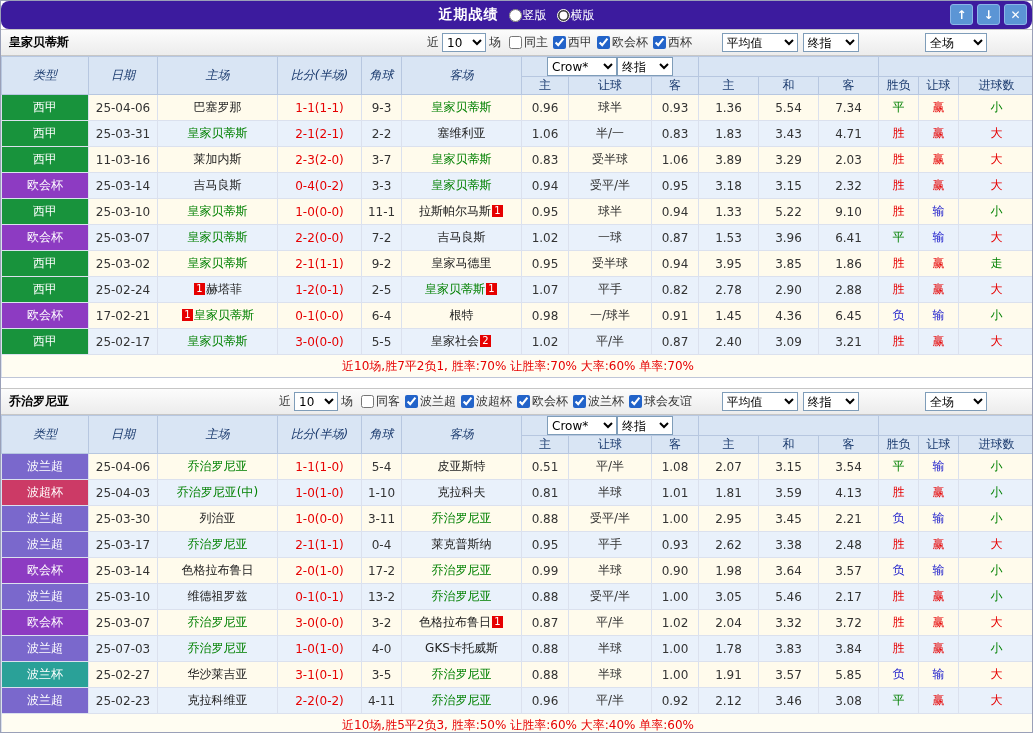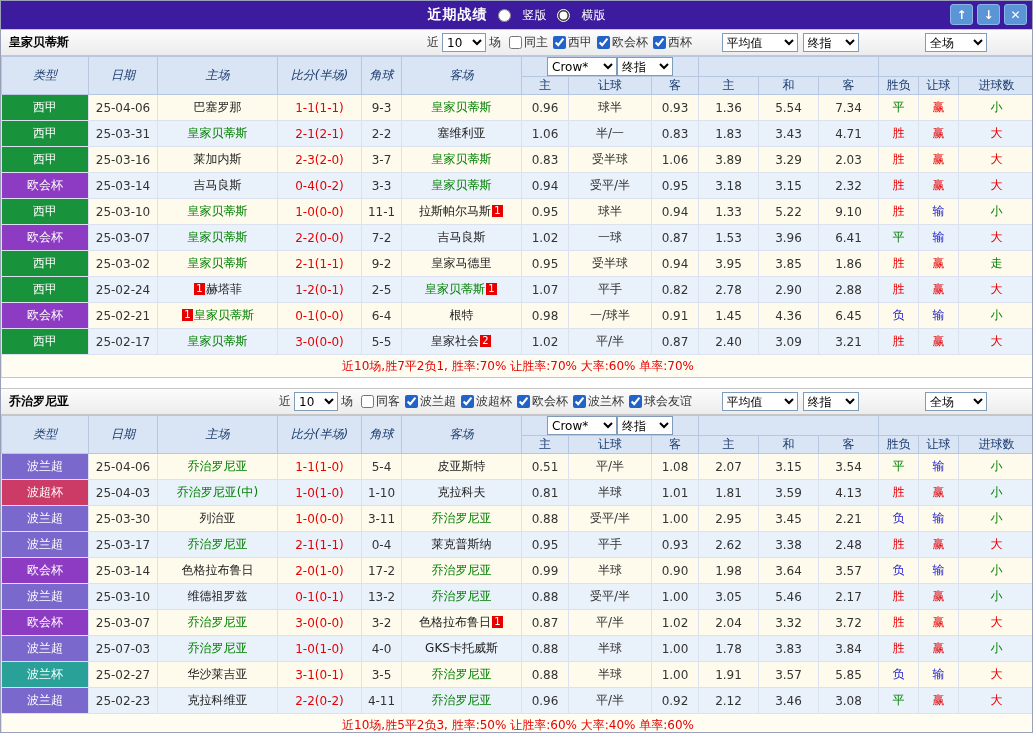--- a/index.html
+++ b/index.html
@@ -1,23 +1,23 @@
 <!DOCTYPE html>
 <html style="--topbar: #3c1b9e; --headbg: #d9e5f4; --score: #e60000; --focus: #008000;"><head>
 <meta charset="utf-8">
 <style>
   *{margin:0;padding:0;box-sizing:border-box;}
   html,body{background:#fff;}
   body{font-family:"DejaVu Sans","Liberation Sans",sans-serif;font-size:12px;color:#333;width:1033px;}
   .page{width:1033px;height:733px;border:1px solid #9aa0b8;overflow:hidden;background:#fff;}
 
-  .topbar{height:28px;background:var(--topbar);display:flex;align-items:center;position:relative;}
+  .topbar{height:28px;background:var(--topbar);display:flex;align-items:center;position:relative;border-radius:8px;}
   .topbar-center{flex:1;display:flex;align-items:center;justify-content:center;gap:10px;color:#fff;}
   .title{font-size:14px;font-weight:bold;letter-spacing:1px;}
-  .radio{display:inline-flex;align-items:center;gap:12px;font-size:12px;cursor:pointer;color:#fff;}
+  .radio{display:inline-flex;align-items:center;gap:1px;font-size:12px;cursor:pointer;color:#fff;}
   .radio input{accent-color:#ffffff;margin:0;}
   .topbar-btns{position:absolute;right:5px;top:3px;display:flex;gap:4px;}
   .tbtn{width:23px;height:21px;background:#5b95d5;border:1px solid #8cb6e8;border-radius:3px;color:#fff;
         font-size:12px;font-weight:bold;cursor:pointer;line-height:1;padding:0;font-family:inherit;}
 
   .section+.section{margin-top:10px;}
   .sec-top{height:27px;display:flex;align-items:center;background:linear-gradient(#fcfcfc,#ececec);
            border-top:1px solid #c6c6c6;border-bottom:1px solid #c6c6c6;padding-left:8px;}
   .team-title{font-weight:bold;color:#000;}
   .filters{margin-left:auto;display:flex;align-items:center;white-space:nowrap;}
@@ -179,21 +179,21 @@
               <td class="num">0.83</td>
               <td class="num">1.83</td>
               <td class="num">3.43</td>
               <td class="num">4.71</td>
               <td class="res" style="color: rgb(230, 0, 0);">胜</td>
               <td class="res" style="color: rgb(230, 0, 0);">赢</td>
               <td class="res" style="color: rgb(230, 0, 0);">大</td>
             </tr>
             <tr class="odd">
               <td class="league" style="background: rgb(24, 147, 60);">西甲</td>
-              <td class="date">25-03-16</td>
+              <td class="date">11-03-16</td>
               <td class="teamcell"><span class="team">莱加内斯</span></td>
               <td class="score">2-3(2-0)</td>
               <td class="corner">3-7</td>
               <td class="teamcell"><span class="team focus">皇家贝蒂斯</span></td>
               <td class="num">0.83</td>
               <td class="num">受半球</td>
               <td class="num">1.06</td>
               <td class="num">3.89</td>
               <td class="num">3.29</td>
               <td class="num">2.03</td>
@@ -281,21 +281,21 @@
               <td class="num">0.82</td>
               <td class="num">2.78</td>
               <td class="num">2.90</td>
               <td class="num">2.88</td>
               <td class="res" style="color: rgb(230, 0, 0);">胜</td>
               <td class="res" style="color: rgb(230, 0, 0);">赢</td>
               <td class="res" style="color: rgb(230, 0, 0);">大</td>
             </tr>
             <tr class="odd">
               <td class="league" style="background: rgb(141, 59, 194);">欧会杯</td>
-              <td class="date">25-02-21</td>
+              <td class="date">17-02-21</td>
               <td class="teamcell"><span class="badge">1</span><span class="team focus">皇家贝蒂斯</span></td>
               <td class="score">0-1(0-0)</td>
               <td class="corner">6-4</td>
               <td class="teamcell"><span class="team">根特</span></td>
               <td class="num">0.98</td>
               <td class="num">一/球半</td>
               <td class="num">0.91</td>
               <td class="num">1.45</td>
               <td class="num">4.36</td>
               <td class="num">6.45</td>

